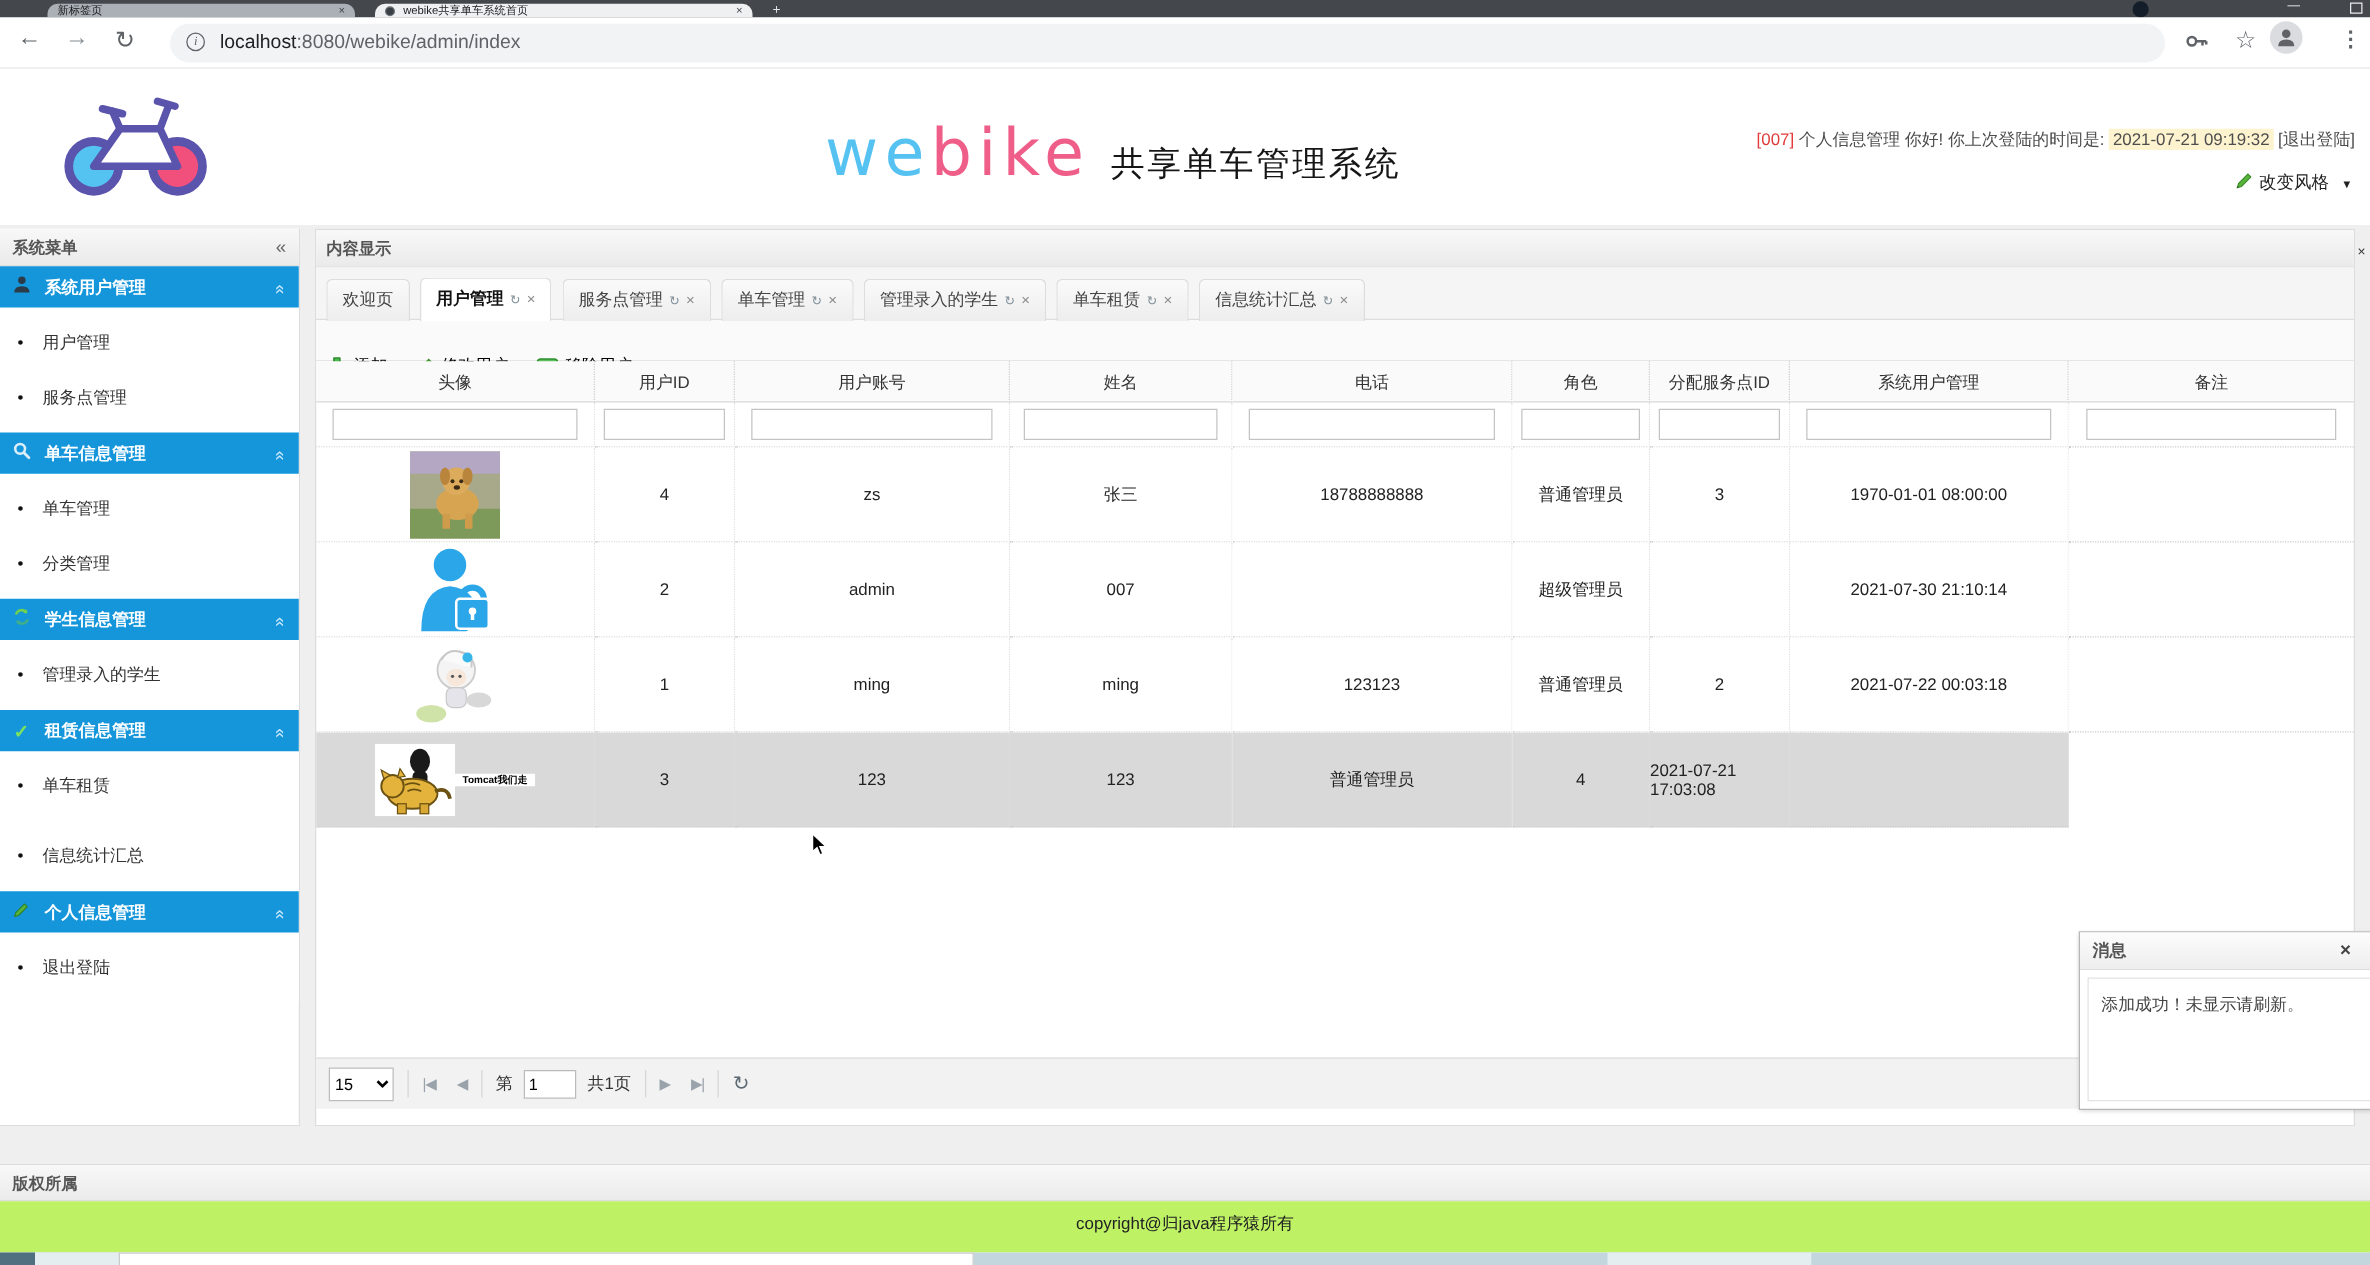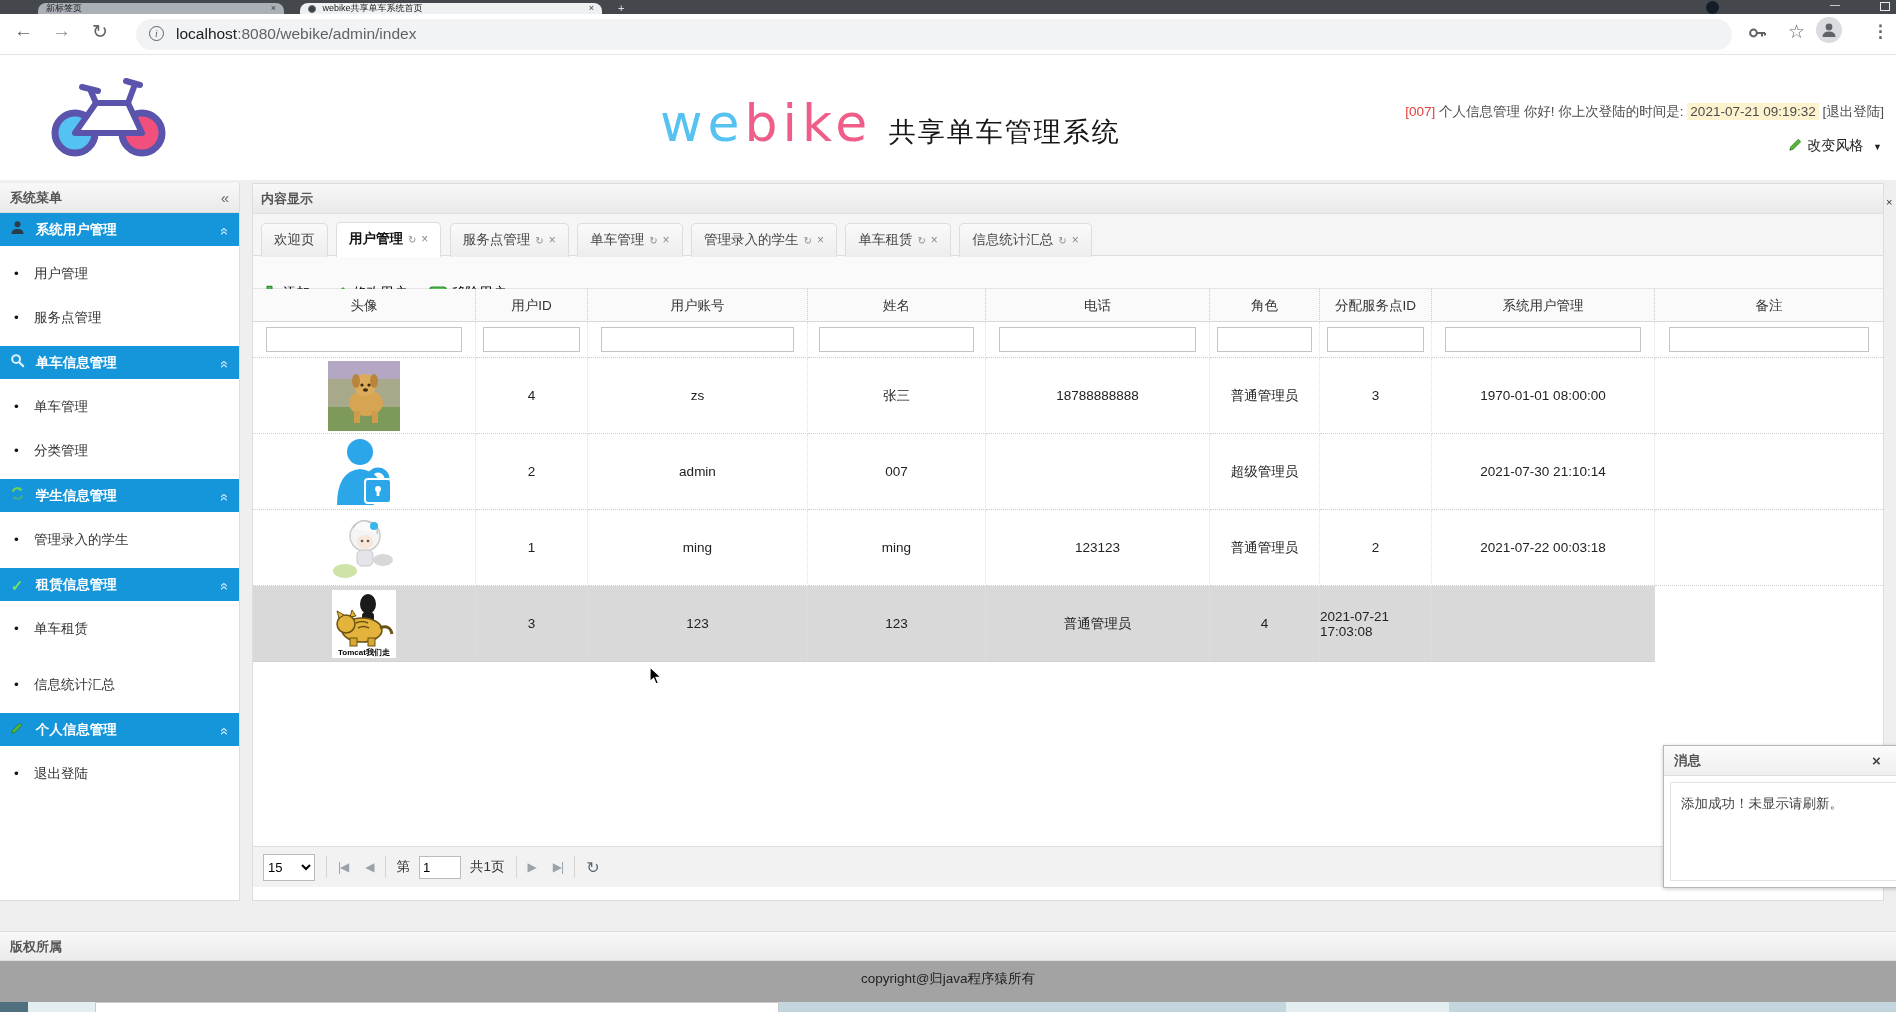--- a/index.html
+++ b/index.html
@@ -73,34 +73,34 @@
   .grid { width:100%; }
   .trow { display:grid; grid-template-columns:223px 112px 220px 178px 224px 110px 112px 223px 1fr; }
   .th { height:33px; line-height:33px; text-align:center; font-size:13.5px; color:#333; background:#fafafa; border-bottom:1px solid #d9d9d9; border-right:1px dotted #ccc; overflow:hidden; }
   .th:last-child { border-right:none; }
   .tf { height:36px; border-bottom:1px dotted #ccc; border-right:1px dotted #e0e0e0; display:flex; align-items:center; justify-content:center; }
   .tf:last-child { border-right:none; }
   .tf input { width:88%; height:25px; border:1px solid #c4c4c4; background:#fff; font-size:12px; padding:0 4px; }
   .td { height:76px; border-bottom:1px dotted #ccc; border-right:1px dotted #e0e0e0; display:flex; align-items:center; justify-content:center; font-size:13.5px; color:#222; overflow:hidden; }
   .td:last-child { border-right:none; }
   .trow.selected .td { background:#d9d9d9; }
-  .avwrap { display:flex; flex-direction:column; align-items:center; line-height:0; }
+  .avwrap { display:flex; flex-direction:row; align-items:center; line-height:0; }
   .av-caption { font-size:8px; line-height:10px; color:#000; background:#fff; width:64px; text-align:center; font-weight:bold; }
 
   
   .pager { position:absolute; left:0; right:0; bottom:13px; height:41px; background:#f2f2f2; border-top:1px solid #ddd; display:flex; align-items:center; padding-left:10px; gap:9px; font-size:13.5px; color:#333; }
   .pager select { height:27px; width:52px; border:1px solid #bbb; background:#fff; font-size:13px; }
   .psep { width:1px; height:22px; background:#d5d5d5; margin:0 2px; }
   .parrow { color:#9aa3ab; font-size:12px; letter-spacing:-1px; cursor:pointer; }
   .pager input { width:42px; height:23px; border:1px solid #bbb; font-size:13px; padding:0 3px; }
   .prefresh { color:#5c6a73; font-size:16px; cursor:pointer; }
 
   
   .footbar { position:absolute; left:0; top:931px; width:1896px; height:30px; background:linear-gradient(#f8f8f8,#ebebeb); border-top:1px solid #ddd; border-bottom:1px solid #ddd; font-size:13px; font-weight:bold; color:#555; line-height:29px; padding-left:10px; }
-  .copyright { position:absolute; left:0; top:961px; width:1896px; height:41px; background:#a3a3a3; text-align:center; font-size:13.5px; color:#222; padding-top:9px; }
+  .copyright { position:absolute; left:0; top:961px; width:1896px; height:41px; background:#bef264; text-align:center; font-size:13.5px; color:#222; padding-top:9px; }
   .edge-tool { position:absolute; width:12px; height:12px; color:#333; font-size:11px; line-height:12px; overflow:hidden; }
 
   
   .msgwin { position:absolute; left:1663px; top:745px; width:250px; height:143px; background:#fff; border:1px solid #b6b6b6; box-shadow:0 1px 4px rgba(0,0,0,.2); }
   .msg-title { height:30px; background:linear-gradient(#fcfcfc,#eee); border-bottom:1px solid #ddd; font-size:13.5px; font-weight:bold; color:#555; line-height:30px; padding-left:10px; position:relative; }
   .msg-close { position:absolute; left:208px; top:0; color:#444; font-size:15px; font-weight:bold; cursor:pointer; }
   .msg-body { position:absolute; left:6px; top:36px; right:6px; bottom:6px; border:1px solid #e3e3e3; background:#fff; font-size:13.5px; color:#444; padding:12px 10px; }
 
   
   .taskbar { position:absolute; left:0; top:1002px; width:1896px; height:10px; background:#c3d6dd; }

